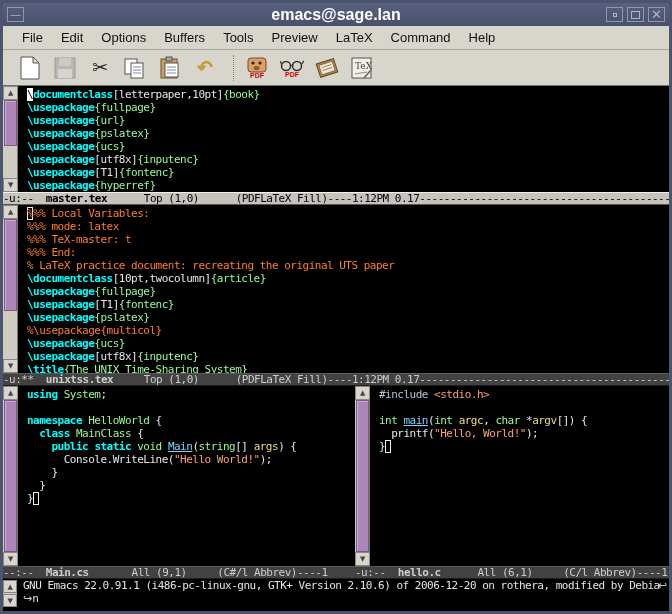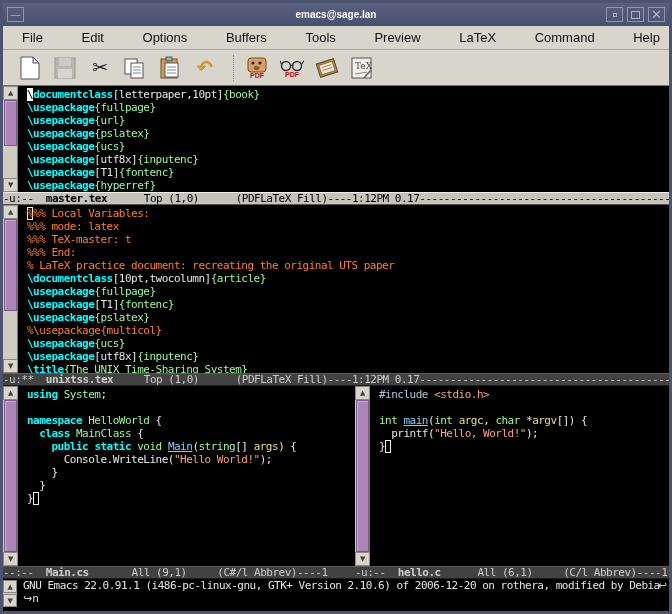--- a/index.html
+++ b/index.html
@@ -2,30 +2,30 @@
 <html><head>
 <meta charset="utf-8">
 <style>
   html,body{margin:0;padding:0;background:#222;}
   *{box-sizing:border-box;}
   .frame{position:relative;width:672px;height:614px;background:#4d5470;padding:3px;
          font-family:"Liberation Sans",sans-serif;}
   
   .titlebar{position:relative;height:23px;background:linear-gradient(#5a6180,#49506c);
             display:flex;align-items:center;color:#fff;}
-  .tb-title{position:absolute;left:0;right:0;text-align:center;font-weight:bold;font-size:10px;}
+  .tb-title{position:absolute;left:0;right:0;text-align:center;font-weight:bold;font-size:16px;}
   .tb-btn{width:17px;height:15px;border:1px solid #8f96ad;margin:0 2px;display:flex;
           align-items:center;justify-content:center;color:#aeb4c8;font-size:10px;line-height:1;}
   .tb-left{margin-left:4px;}
   .tb-right{margin-left:auto;display:flex;margin-right:2px;z-index:2;}
   .glyph-dot{width:4px;height:4px;border:1px solid #aeb4c8;}
   .glyph-box{width:9px;height:8px;border:1px solid #aeb4c8;}
   
   .menubar{height:24px;background:#d8d5cd;border-bottom:1px solid #a9a69e;
-           display:flex;align-items:center;padding-left:10px;justify-content:space-between;}
+           display:flex;align-items:center;padding-left:10px;}
   .menu-item{font-size:13px;color:#111;padding:2px 9px;}
   
   .toolbar{height:36px;background:#d8d5cd;border-bottom:1px solid #76736b;
            display:flex;align-items:center;padding-left:12px;}
   .tool-btn{width:30px;height:30px;margin-right:5px;display:flex;flex-direction:column;
             align-items:center;justify-content:center;position:relative;}
   .tool-sep{width:1px;height:26px;margin:0 8px;border-left:1px dotted #8a8880;}
   .icon-label{font-size:7px;font-weight:bold;color:#cc0000;line-height:1;margin-top:-1px;}
   .glyph-icon{font-size:19px;line-height:1;color:#222;font-family:"DejaVu Sans",sans-serif;}
   .glyph-undo{color:#d4a017;text-shadow:0 0 1px #7a5a00;}

